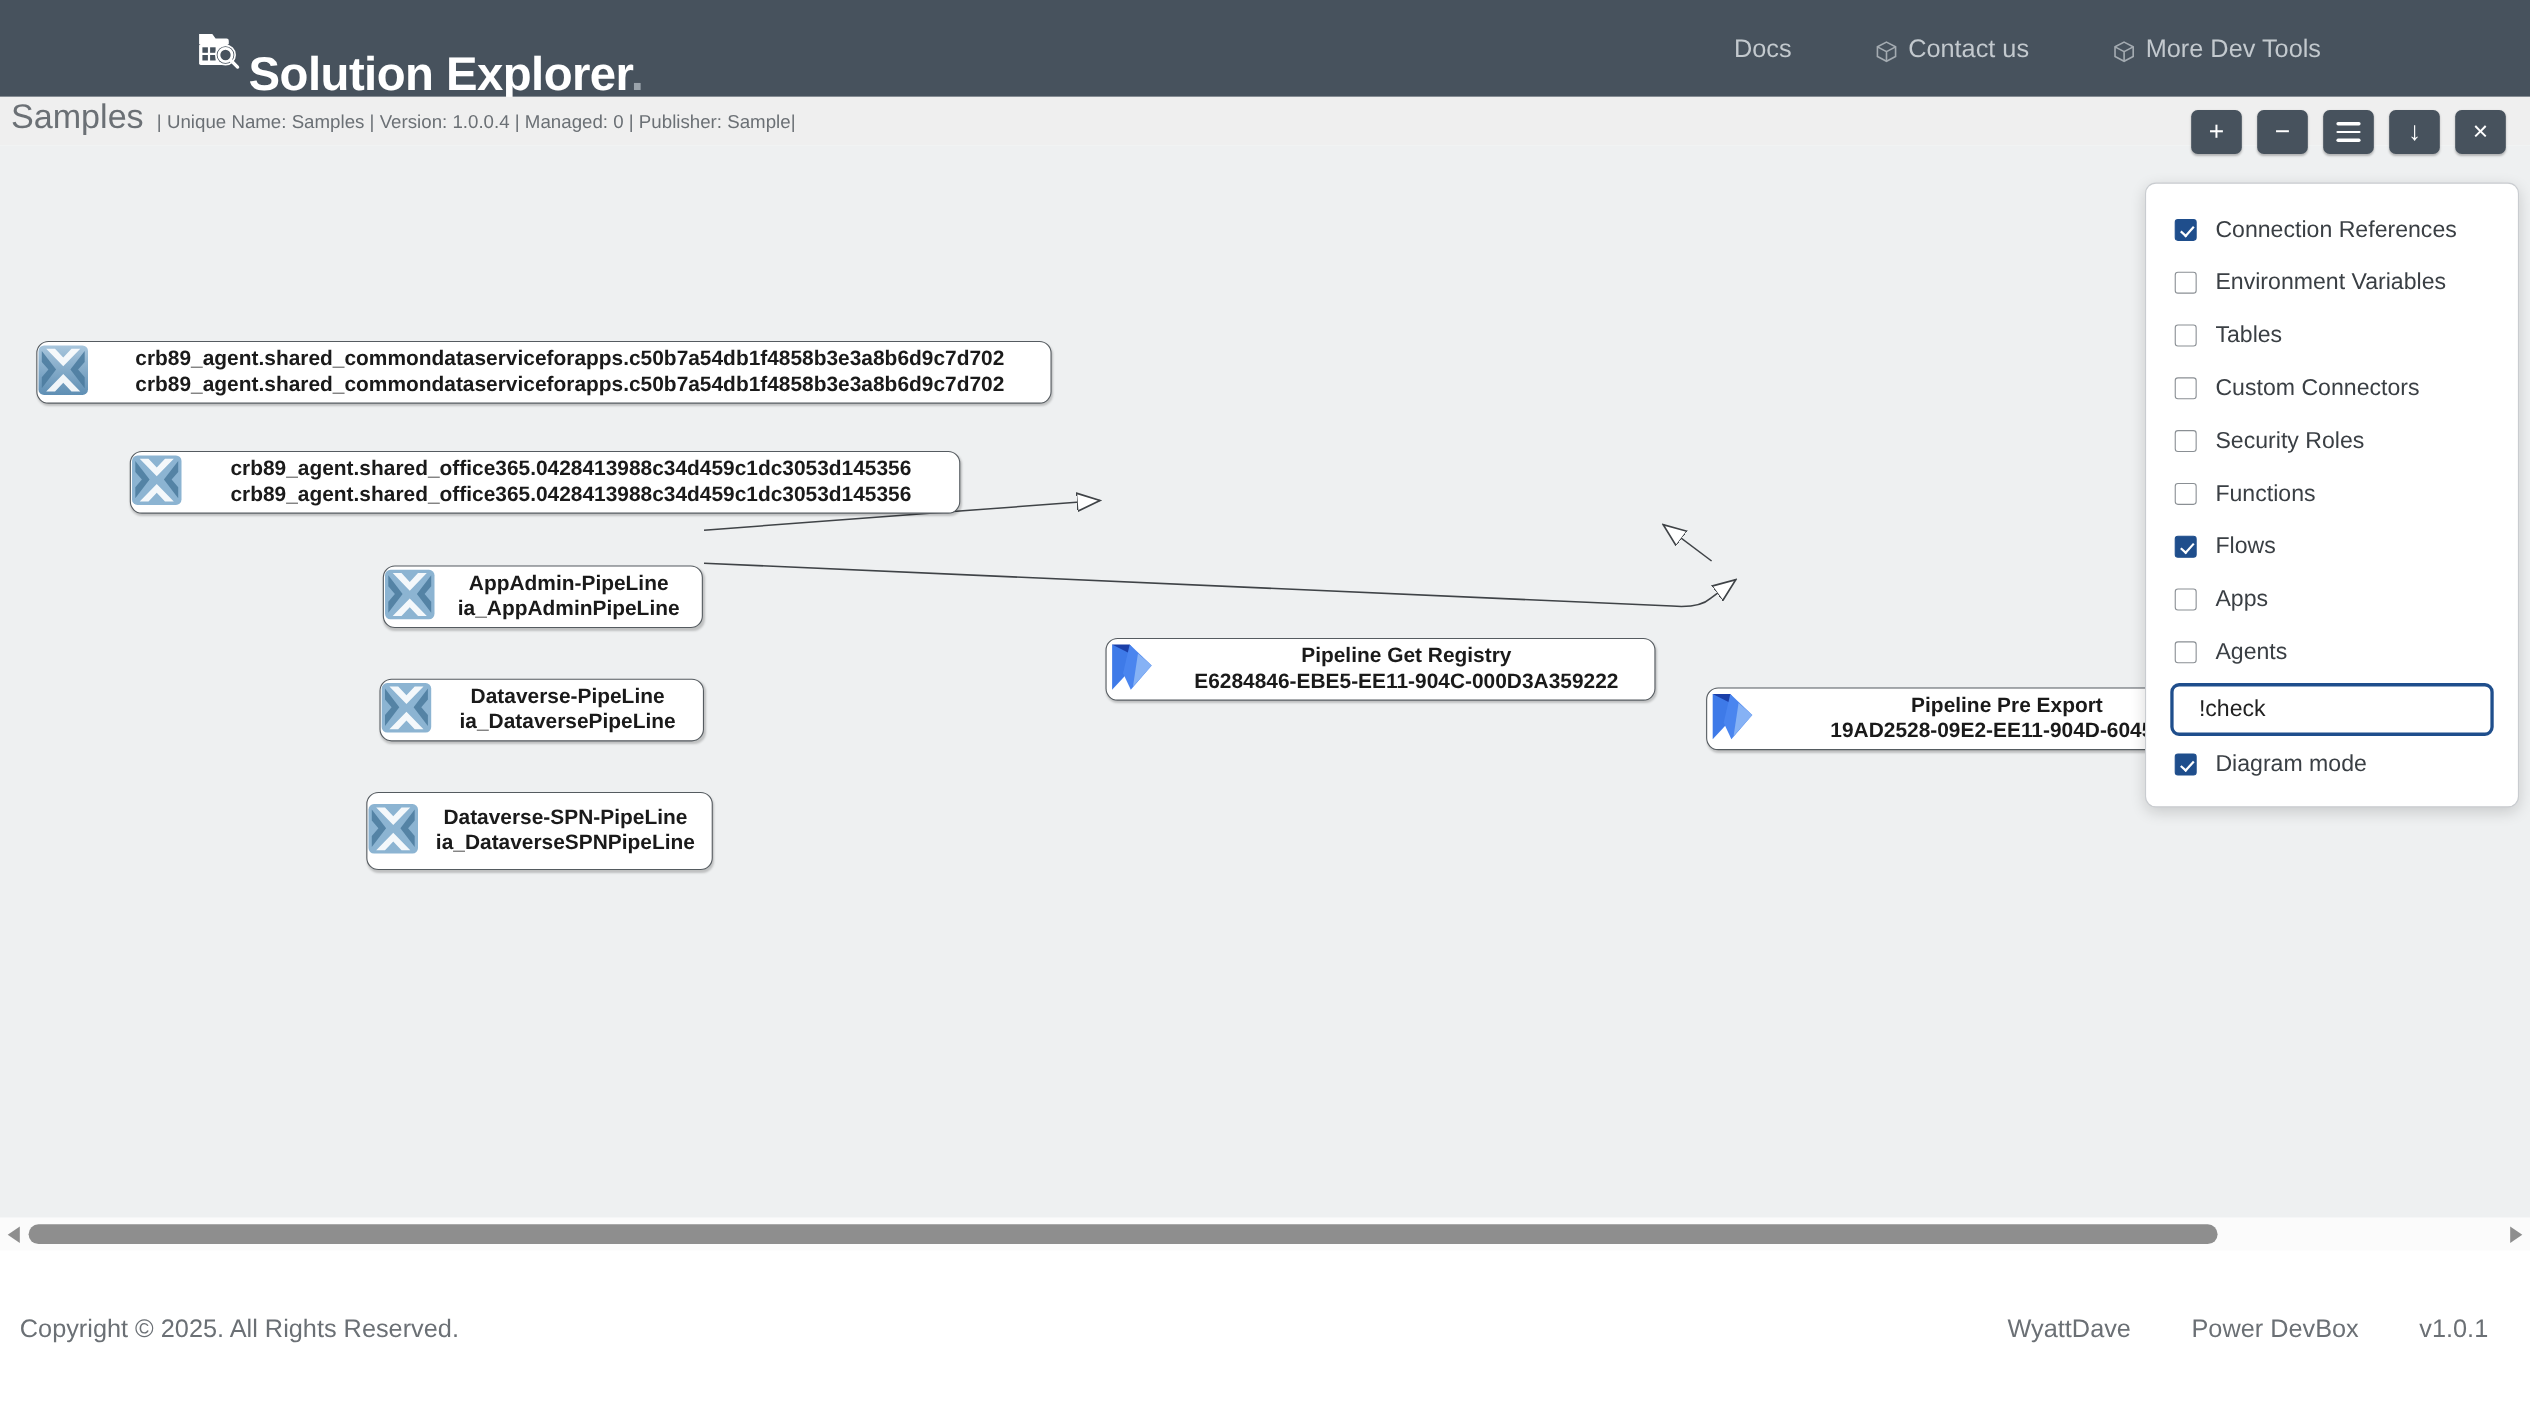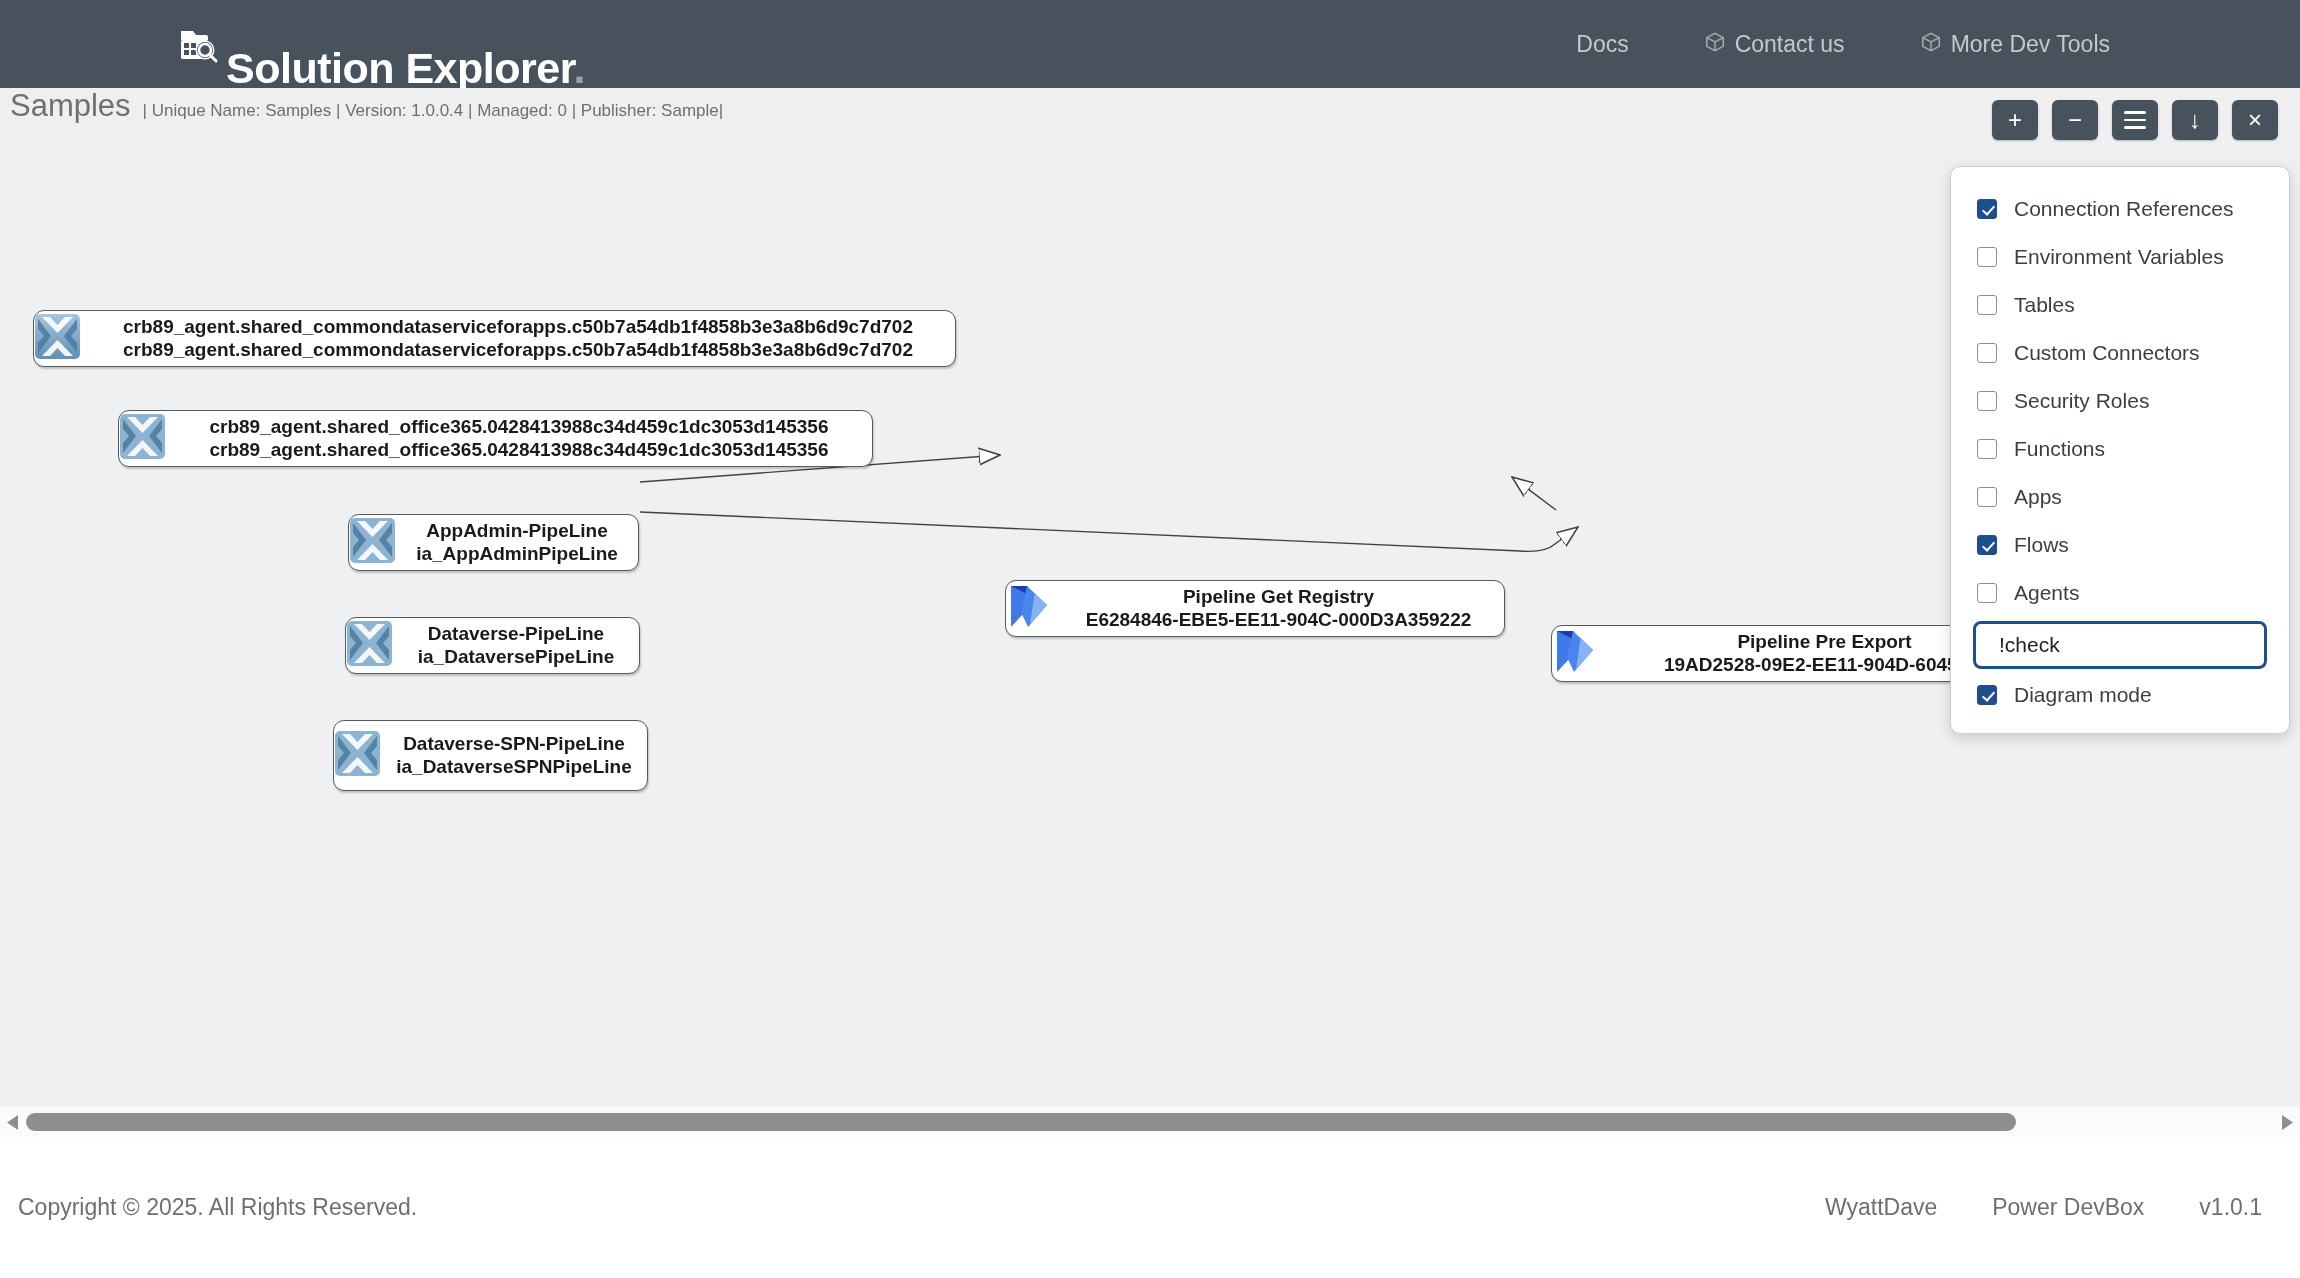--- a/index.html
+++ b/index.html
@@ -18,21 +18,21 @@
   .brand { display: flex; align-items: center; margin-left: 178px; }
   .brand-icon { width: 42px; height: 40px; margin-right: 6px; flex: none; }
   .brand-text {
     font-size: 43px; font-weight: 700; color: #ffffff; letter-spacing: -0.5px;
     white-space: nowrap;
     margin-top: 48px;
   }
   .brand-dot { color: #9aa3ab; }
   .nav { margin-left: auto; margin-right: 190px; display: flex; align-items: center; gap: 75px; }
   .nav-item {
-    display: flex; align-items: flex-start; gap: 9px;
+    display: flex; align-items: flex-end; gap: 9px;
     color: #c3c9ce; font-size: 23px; white-space: nowrap; cursor: pointer;
   }
   .nav-icon { width: 22px; height: 22px; flex: none; opacity: .75; }
 
   
   .subheader {
     position: absolute; left: 0; top: 88px; width: 2300px; height: 44px;
     background: #efefef; display: flex; align-items: baseline; padding-left: 10px;
   }
   .sol-title { font-size: 31px; color: #6b7075; font-weight: 400; white-space: nowrap; }
@@ -350,26 +350,26 @@
     </div>
     <div class="dd-row">
       <span class="cbx"></span>
       <span class="dd-label">Security Roles</span>
     </div>
     <div class="dd-row">
       <span class="cbx"></span>
       <span class="dd-label">Functions</span>
     </div>
     <div class="dd-row">
-      <span class="cbx"></span>
-      <span class="dd-label">Apps</span>
-    </div>
-    <div class="dd-row">
       <span class="cbx on"></span>
       <span class="dd-label">Flows</span>
+    </div>
+    <div class="dd-row">
+      <span class="cbx"></span>
+      <span class="dd-label">Apps</span>
     </div>
     <div class="dd-row">
       <span class="cbx"></span>
       <span class="dd-label">Agents</span>
     </div>
     <div class="dd-input-wrap">
       <input class="dd-input" type="text" value="!check" style="">
     </div>
     <div class="dd-row">
       <span class="cbx on"></span>

